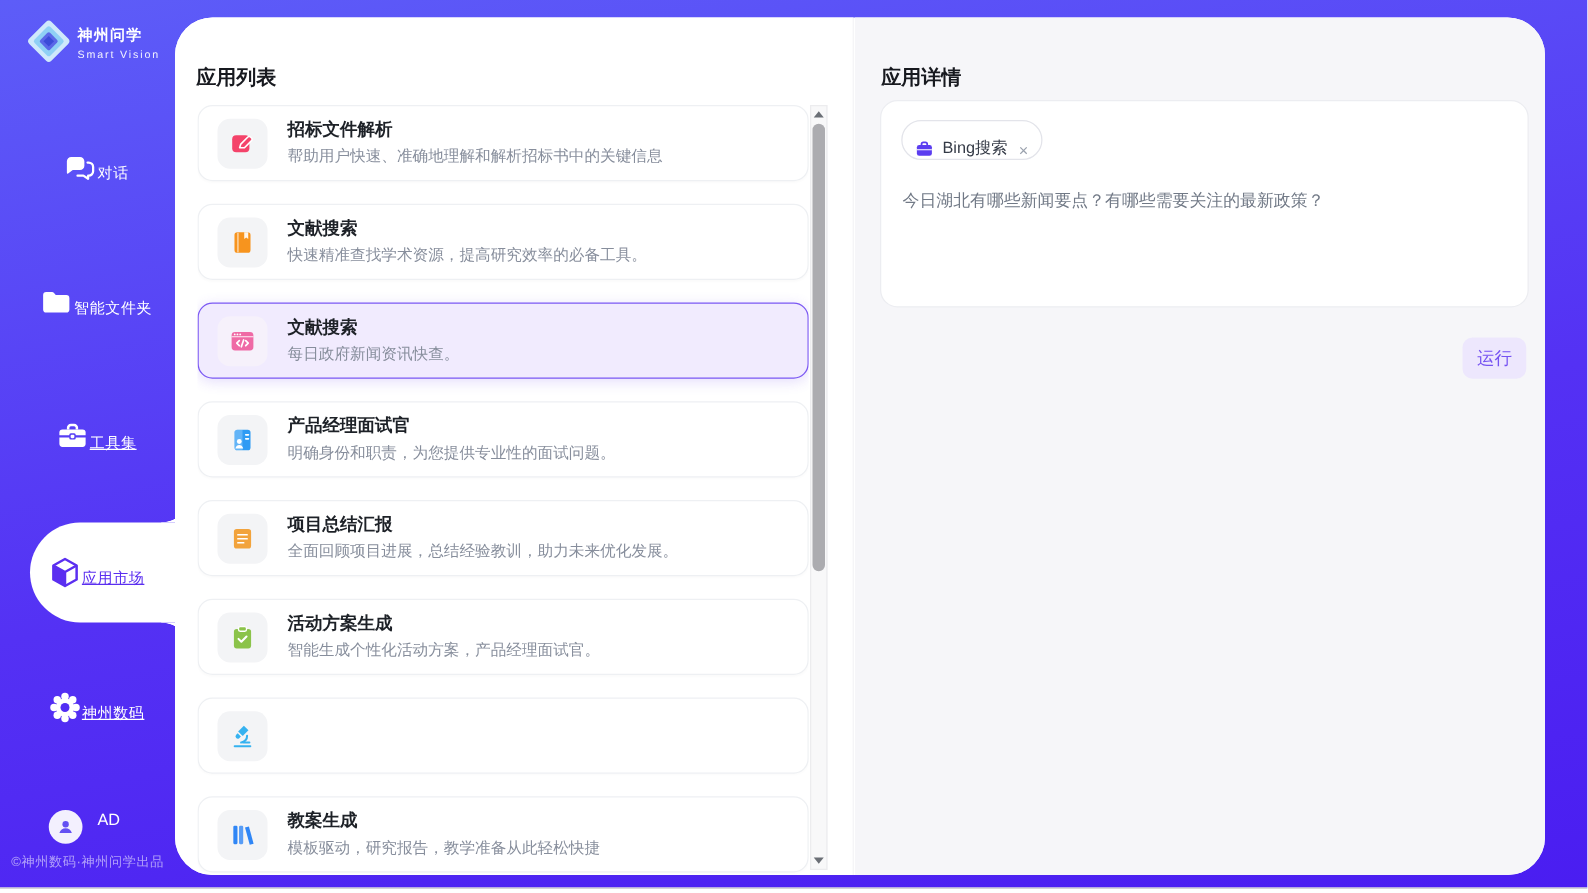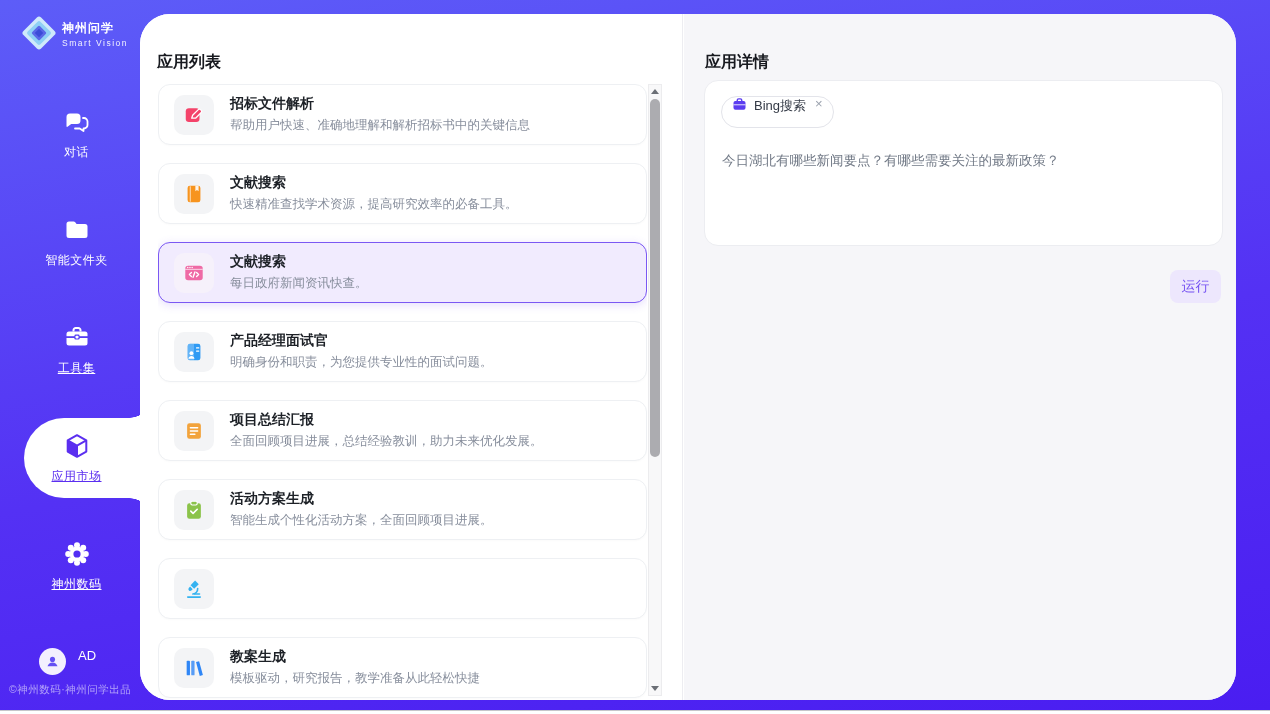--- a/index.html
+++ b/index.html
@@ -20,21 +20,21 @@
   .sidebar{position:absolute;left:0;top:0;width:140px;height:710px;}
   .logo{position:absolute;left:20px;top:14px;display:flex;align-items:center;}
   .logo-mark{width:38px;height:38px;flex:0 0 38px;}
   .logo-text{margin-left:4px;color:#fff;}
   .logo-name{font-size:12px;font-weight:bold;letter-spacing:1px;line-height:18px;}
   .logo-sub{font-size:8.5px;letter-spacing:1.5px;opacity:.92;margin-top:1px;}
 
   .nav{position:absolute;left:0;top:80px;width:140px;}
   .nav-item{
     position:relative;height:108px;width:153px;
-    display:flex;flex-direction:column;align-items:center;justify-content:center;
+    display:flex;flex-direction:row;align-items:center;justify-content:center;
     color:#fff;cursor:pointer;
   }
   .nav-item .nav-ico{width:28px;height:28px;position:relative;z-index:2;}
   .nav-item .nav-label{font-size:12px;margin-top:8px;position:relative;z-index:2;letter-spacing:.5px;}
   .nav-item.active{color:#5b2ff0;}
   .nav-item.active::before{
     content:"";position:absolute;left:24px;right:0;top:14px;bottom:14px;
     background:#fff;border-radius:40px 0 0 40px;z-index:1;
   }
   .curve{display:none;}
@@ -96,21 +96,21 @@
   .detail-col{
     position:absolute;left:544px;top:0;width:552px;height:686px;
     background:#f6f6f9;border-radius:0 30px 30px 0;
   }
   .detail-col .col-title{left:21px;}
   .composer{
     position:absolute;left:20px;top:66px;width:519px;height:166px;
     background:#fff;border:1px solid #ecedf1;border-radius:14px;box-sizing:border-box;
   }
   .tool-tag{
-    position:absolute;left:16px;top:15px;height:30px;display:inline-flex;align-items:flex-start;
+    position:absolute;left:16px;top:15px;height:30px;display:inline-flex;align-items:flex-end;
     border:1px solid #e3e4ea;border-radius:16px;padding:0 10px;background:#fff;cursor:pointer;
   }
   .tool-tag svg{width:15px;height:15px;color:#5b3df0;}
   .tag-label{font-size:13px;color:#343a46;margin-left:7px;}
   .tag-close{font-size:13px;color:#9aa1ad;margin-left:9px;cursor:pointer;line-height:1;}
   .query-text{position:absolute;left:17px;top:70px;right:16px;font-size:13.5px;color:#717986;line-height:20px;cursor:text;}
   .composer-tools{position:absolute;left:16px;bottom:13px;display:flex;align-items:center;color:#a7adb9;}
   .composer-tools .tool-ic{margin-right:13px;cursor:pointer;display:flex;align-items:center;justify-content:center;font-size:17px;line-height:1;}
   .run-btn{
     position:absolute;right:15px;top:256px;width:51px;height:33px;border:none;
@@ -298,21 +298,21 @@
           <div class="app-card">
             <span class="card-ico" style="color: rgb(139, 195, 74);">
               <svg viewBox="0 0 24 24">
                 <rect x="4.5" y="4.5" width="15" height="17" rx="2.5" fill="currentColor"></rect>
                 <rect x="8.5" y="2.5" width="7" height="4" rx="1.5" fill="currentColor" stroke="#fff" stroke-width="1.2"></rect>
                 <path d="M8.5 13.2l2.5 2.5 4.5-4.5" stroke="#fff" stroke-width="1.8" fill="none" stroke-linecap="round" stroke-linejoin="round"></path>
               </svg>
             </span>
             <span class="card-texts">
               <div class="card-title">活动方案生成</div>
-              <div class="card-desc">智能生成个性化活动方案，全面回顾项目进展。</div>
+              <div class="card-desc">智能生成个性化活动方案，产品经理面试官。</div>
             </span>
           </div>
           <div class="app-card">
             <span class="card-ico" style="color: rgb(53, 178, 240);">
               <svg viewBox="0 0 24 24">
                 <path d="M13.2 2.8l4 4-5 5-4-4z" fill="currentColor"></path>
                 <path d="M7.8 9.4l2.8 2.8-1.5 1.5a2 2 0 0 1-2.8-2.8z" fill="currentColor"></path>
                 <path d="M16 11.5a5.8 5.8 0 0 1-5.2 6" stroke="currentColor" stroke-width="1.8" fill="none" stroke-linecap="round"></path>
                 <path d="M5.2 20.8h13.6M12.5 17.5h5.5" stroke="currentColor" stroke-width="1.8" stroke-linecap="round"></path>
               </svg>

